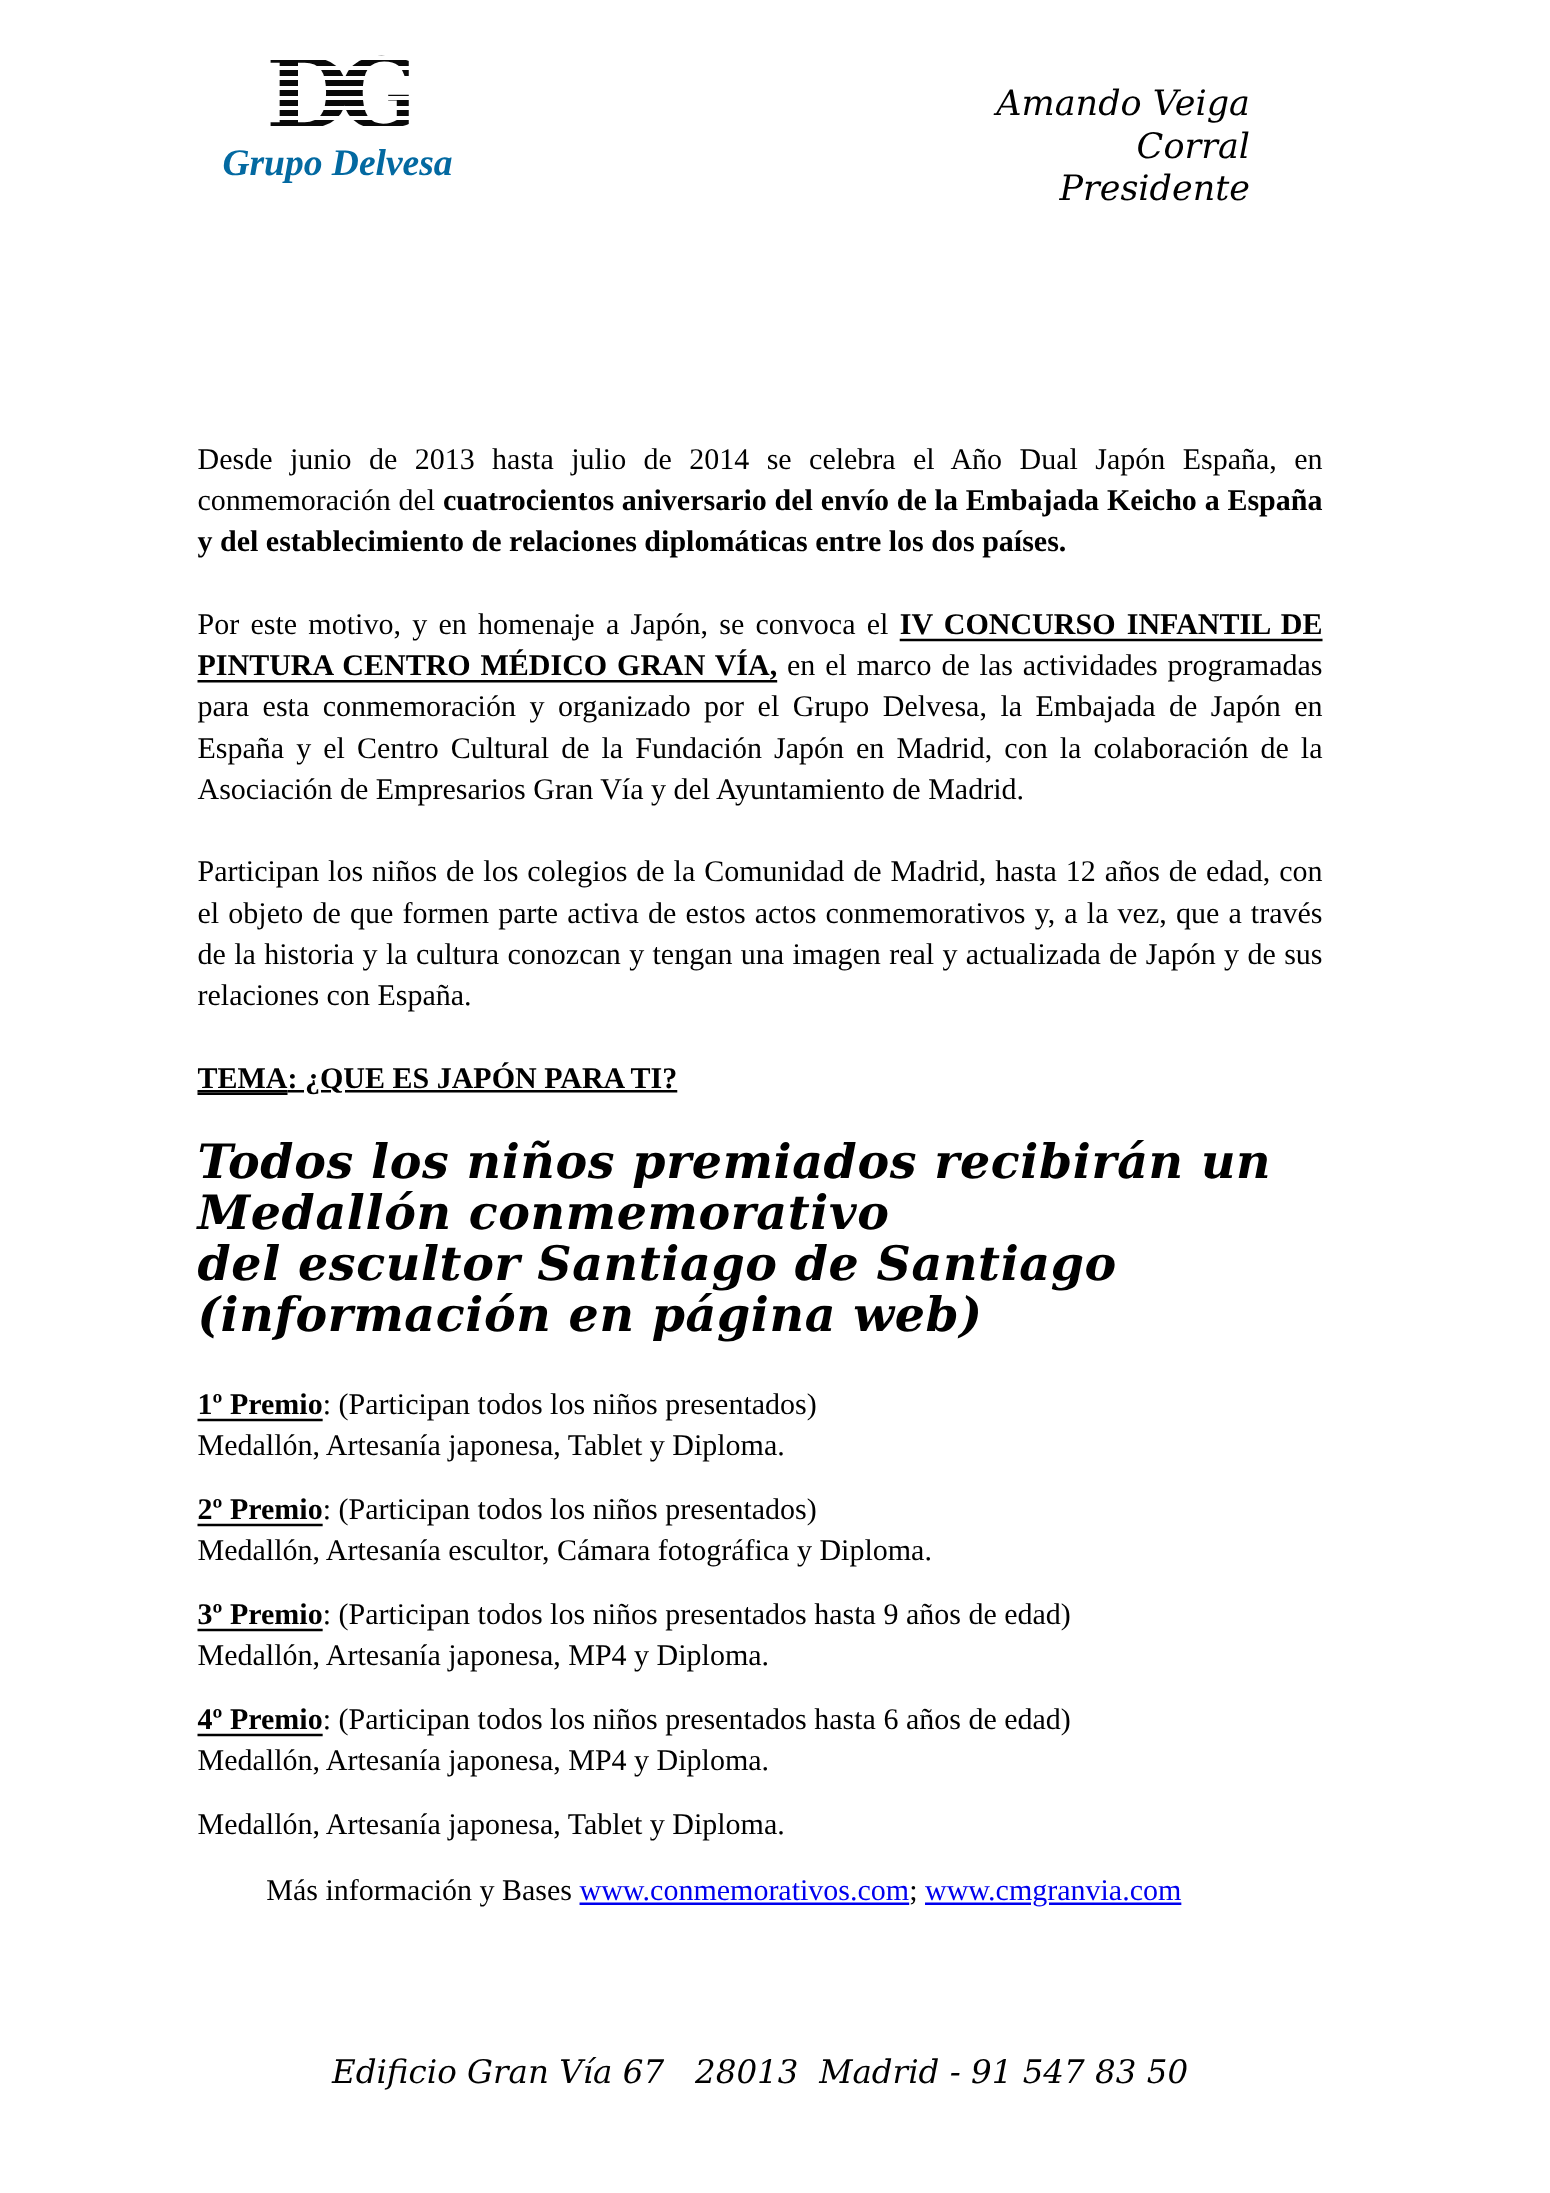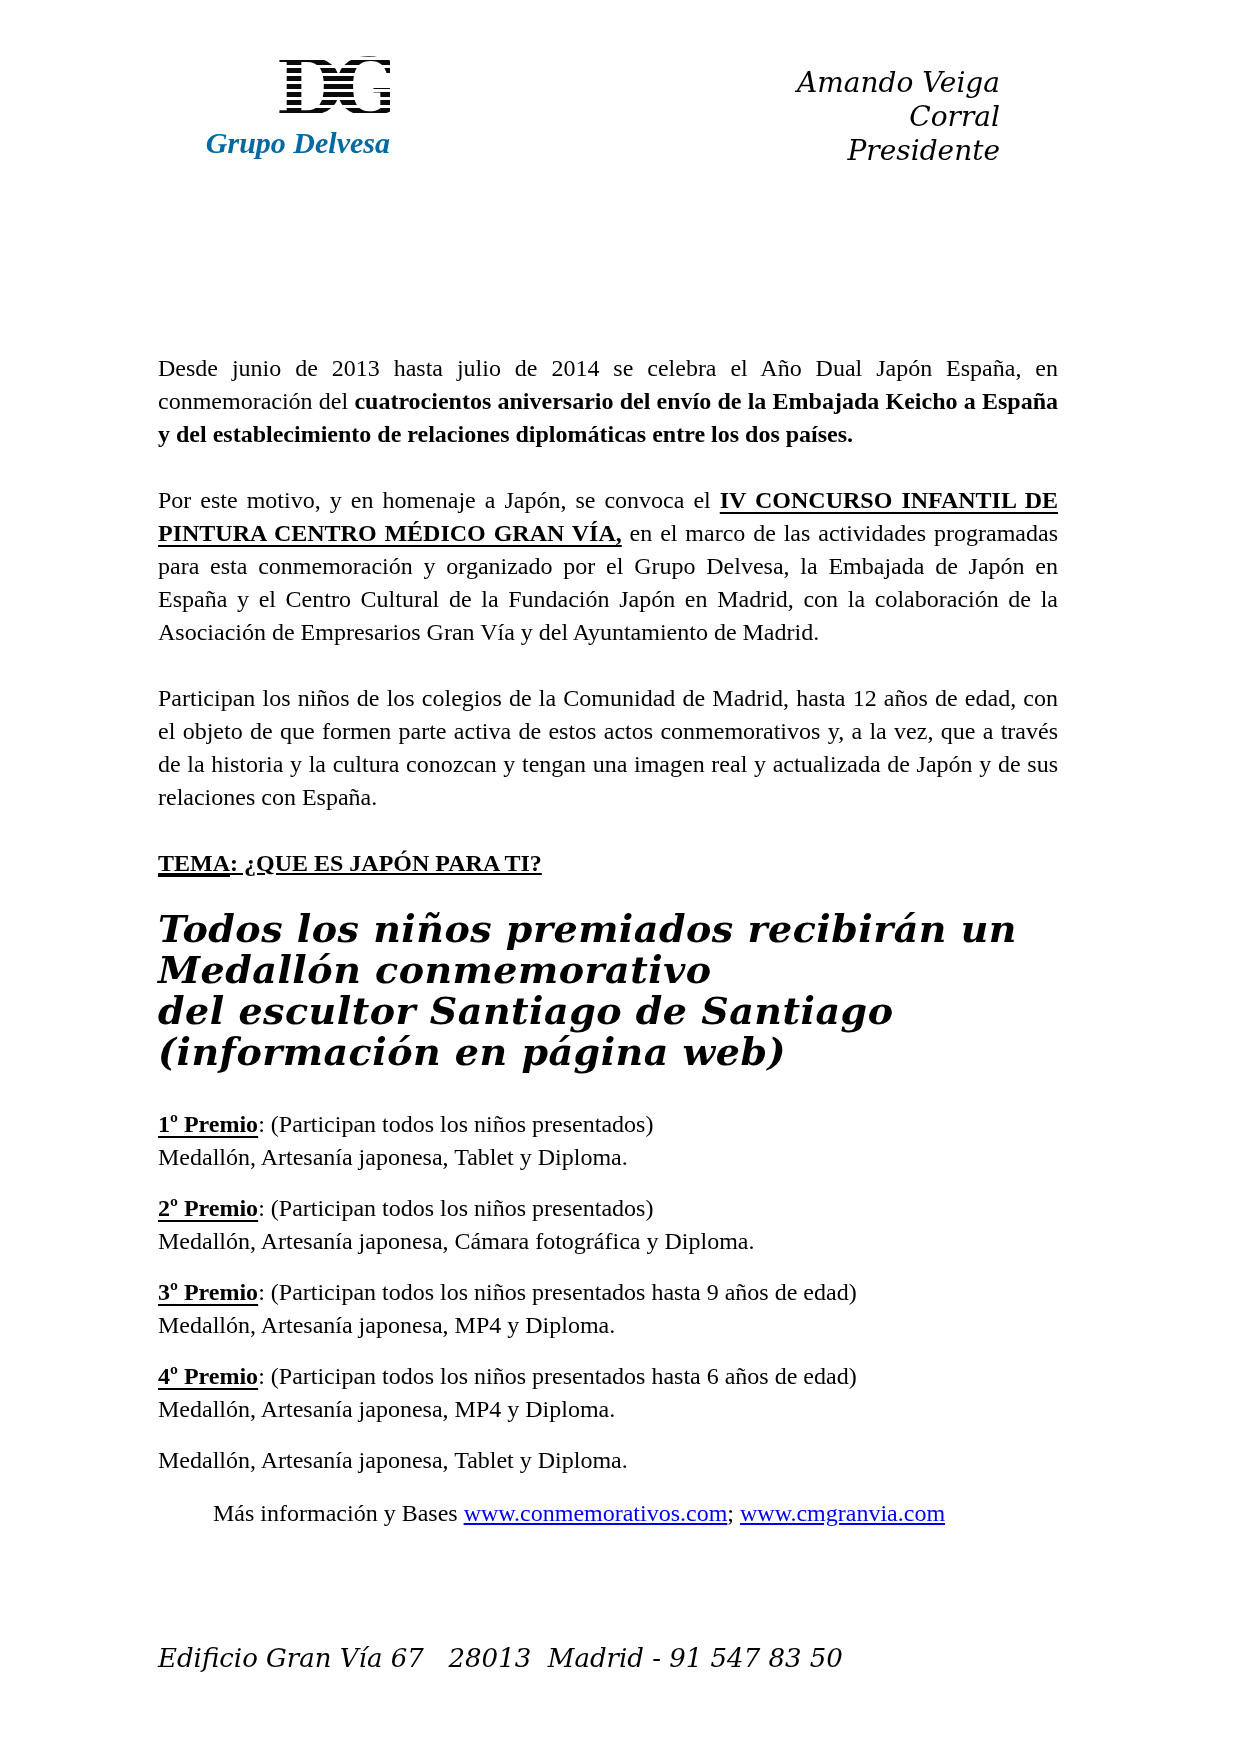--- a/index.html
+++ b/index.html
@@ -8,22 +8,22 @@
     width:1240px; height:1754px;
     font-family:"Liberation Serif", serif;
     color:#000000;
     position:relative;
     overflow:hidden;
   }
   .page { position:relative; width:1240px; height:1754px; background:#fff; }
 
   
   .logo-block {
-    position:absolute; left:150px; top:52px; width:240px;
-    text-align:right;
+    position:absolute; left:150px; top:40px; width:240px;
+    text-align:center;
   }
   .monogram {
     display:inline-block;
     font-family:"DejaVu Serif", serif;
     font-weight:bold; font-style:normal;
     font-size:78px; line-height:72px;
     letter-spacing:-10px;
     background:repeating-linear-gradient(180deg, #0a0a0a 0 5px, #ffffff 5px 8px);
     -webkit-background-clip:text; background-clip:text;
     color:transparent;
@@ -64,21 +64,21 @@
 
   .prize-block { margin-bottom:18px; }
   .prize-title { font-weight:bold; text-decoration:underline; text-decoration-thickness:2px; text-underline-offset:4px; }
 
   .more-info { margin-top:20px; padding-left:55px; }
   .link { color:#0000EE; text-decoration:underline; cursor:pointer; }
 
   
   .footer {
     position:absolute; left:158px; top:1642px; width:900px;
-    text-align:left;
+    text-align:center;
     font-family:"DejaVu Serif", serif;
     font-style:italic;
     font-size:26px; line-height:32px;
     white-space:pre-wrap;
   }
 </style>
 </head>
 <body>
 
 <div class="page">
@@ -108,21 +108,21 @@
       <div>del escultor Santiago de Santiago (información en página web)</div>
     </div>
 
     <div class="prize-block">
       <div><span class="prize-title">1º Premio</span><span>: (Participan todos los niños presentados)</span></div>
       <div>Medallón, Artesanía japonesa, Tablet y Diploma.</div>
     </div>
 
     <div class="prize-block">
       <div><span class="prize-title">2º Premio</span><span>: (Participan todos los niños presentados)</span></div>
-      <div>Medallón, Artesanía japonesa, Cámara fotográfica y Diploma.</div>
+      <div>Medallón, Artesanía escultor, Cámara fotográfica y Diploma.</div>
     </div>
 
     <div class="prize-block">
       <div><span class="prize-title">3º Premio</span><span>: (Participan todos los niños presentados hasta 9 años de edad)</span></div>
       <div>Medallón, Artesanía japonesa, MP4 y Diploma.</div>
     </div>
 
     <div class="prize-block">
       <div><span class="prize-title">4º Premio</span><span>: (Participan todos los niños presentados hasta 6 años de edad)</span></div>
       <div>Medallón, Artesanía japonesa, MP4 y Diploma.</div>

